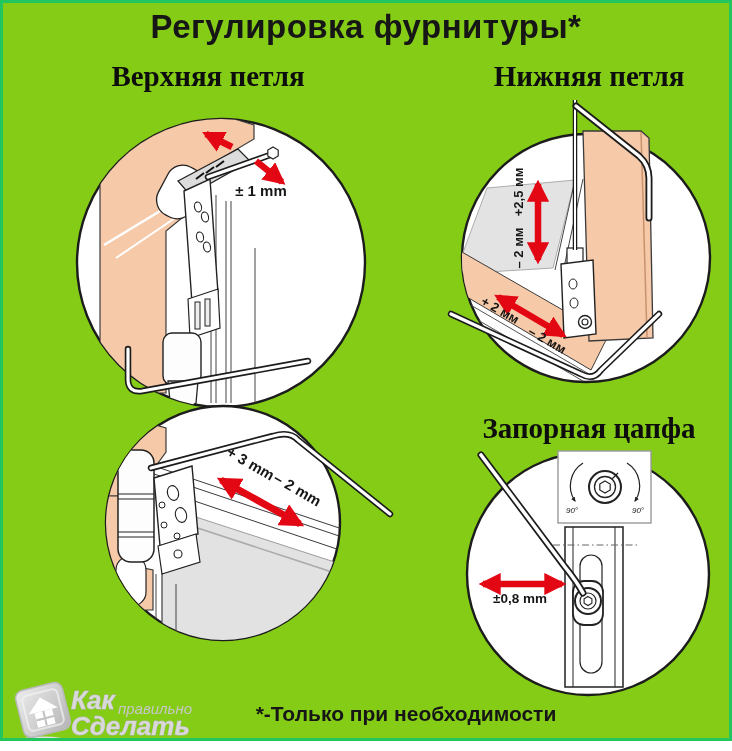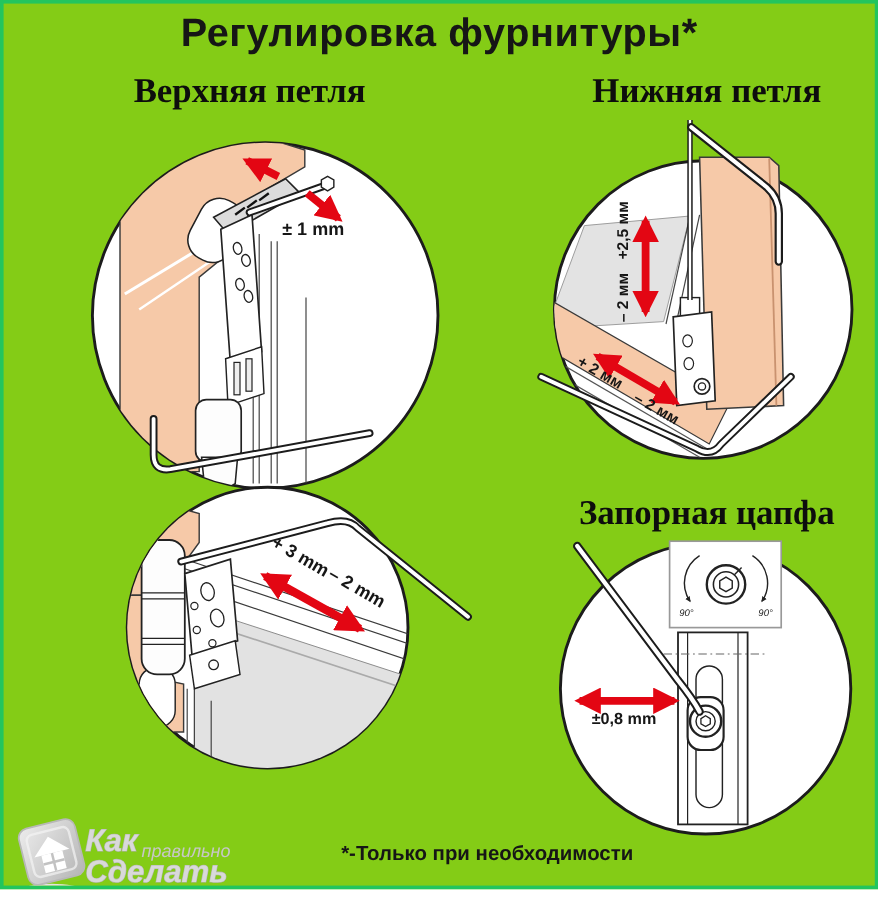--- a/index.html
+++ b/index.html
@@ -12,21 +12,21 @@
            font-size:29px;color:#0d0d0d;text-align:center;}
   #h-upper{left:40px;top:57px;width:330px;}
   #h-lower{left:440px;top:57px;width:292px;}
   #h-cam{left:440px;top:409px;width:292px;}
   .diagram{position:absolute;}
   #d1{left:55px;top:100px;}
   #d2{left:440px;top:95px;}
   #d3{left:55px;top:395px;}
   #d4{left:450px;top:440px;}
   .footnote{position:absolute;left:248px;top:699px;width:310px;text-align:center;
-            font-size:17px;font-weight:bold;color:#161616;}
+            font-size:21px;font-weight:bold;color:#161616;}
   .watermark{position:absolute;left:8px;top:674px;}
   svg text{font-family:"Liberation Sans",sans-serif;}
   .mm{font-weight:bold;font-size:15px;fill:#161616;}
   .mm13{font-weight:bold;font-size:13px;fill:#161616;}
   .deg{font-size:8px;font-style:italic;fill:#222;}
   .wm-big{font-size:26px;font-weight:bold;font-style:italic;fill:#d9d9d9;
           stroke:#b2b2b2;stroke-width:.9;paint-order:stroke;}
   .wm-small{font-size:15px;font-style:italic;fill:#c7c7c7;}
 </style>
 </head>

